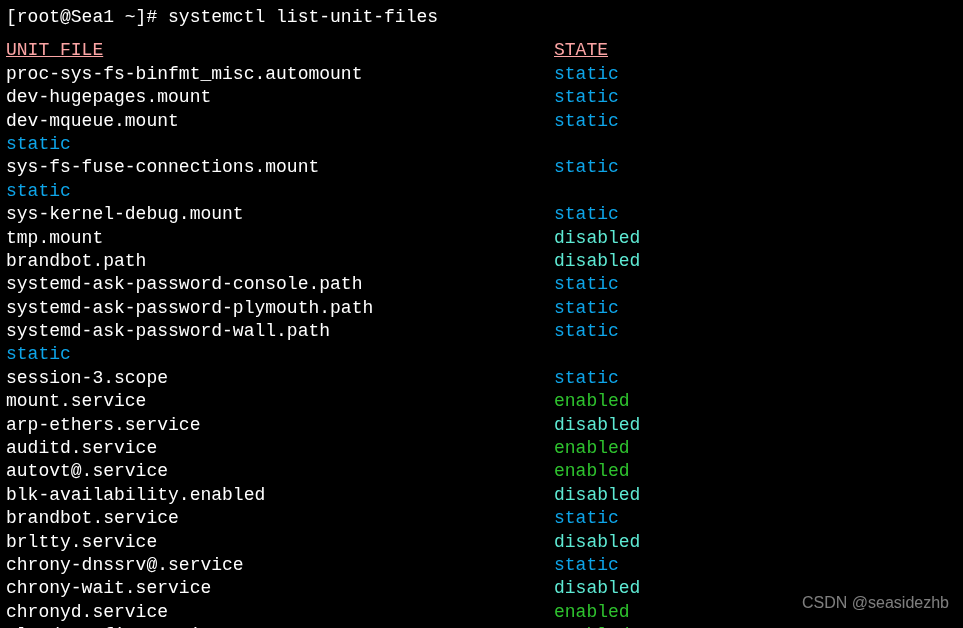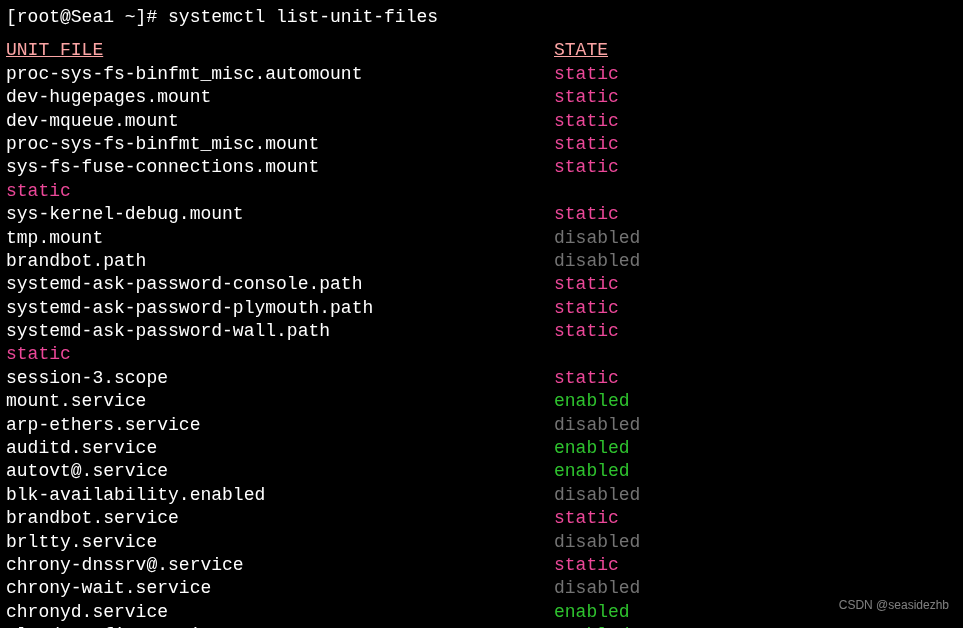--- a/index.html
+++ b/index.html
@@ -28,48 +28,48 @@
     .row {
       display: flex;
       white-space: pre;
     }
     .col-unit {
       width: 548px;
     }
     .col-state {
       flex: 1;
     }
-    .s-static { color: #ec4899; }
-    .s-disabled { color: #737373; }
+    .s-static { color: #0ea5e9; }
+    .s-disabled { color: #5eead4; }
     .s-enabled { color: #2ec22e; }
     .watermark {
       position: absolute;
       right: 14px;
       bottom: 14px;
       color: rgba(230,230,230,0.55);
       font-family: Arial, sans-serif;
-      font-size: 12px;
+      font-size: 16px;
       pointer-events: none;
     }
   </style>
 </head>
 <body>
 
 <div class="prompt-line">[root@Sea1 ~]# systemctl list-unit-files</div>
 
 <div class="hdr">
   <span class="col-unit">UNIT FILE</span>
   <span class="col-state">STATE</span>
 </div>
 
 <div id="rows">
     <div class="row"><span class="col-unit">proc-sys-fs-binfmt_misc.automount</span><span class="col-state s-static">static</span></div>
     <div class="row"><span class="col-unit">dev-hugepages.mount</span><span class="col-state s-static">static</span></div>
     <div class="row"><span class="col-unit">dev-mqueue.mount</span><span class="col-state s-static">static</span></div>
-    <div class="row"><span class="col-unit">proc-sys-fs-binfmt_misc.mount</span><span class="col-state s-static">static</span></div>
+    <div class="row"><span class="col-state s-static">static</span></div>
     <div class="row"><span class="col-unit">sys-fs-fuse-connections.mount</span><span class="col-state s-static">static</span></div>
     <div class="row"><span class="col-state s-static">static</span></div>
     <div class="row"><span class="col-unit">sys-kernel-debug.mount</span><span class="col-state s-static">static</span></div>
     <div class="row"><span class="col-unit">tmp.mount</span><span class="col-state s-disabled">disabled</span></div>
     <div class="row"><span class="col-unit">brandbot.path</span><span class="col-state s-disabled">disabled</span></div>
     <div class="row"><span class="col-unit">systemd-ask-password-console.path</span><span class="col-state s-static">static</span></div>
     <div class="row"><span class="col-unit">systemd-ask-password-plymouth.path</span><span class="col-state s-static">static</span></div>
     <div class="row"><span class="col-unit">systemd-ask-password-wall.path</span><span class="col-state s-static">static</span></div>
     <div class="row"><span class="col-state s-static">static</span></div>
     <div class="row"><span class="col-unit">session-3.scope</span><span class="col-state s-static">static</span></div>

